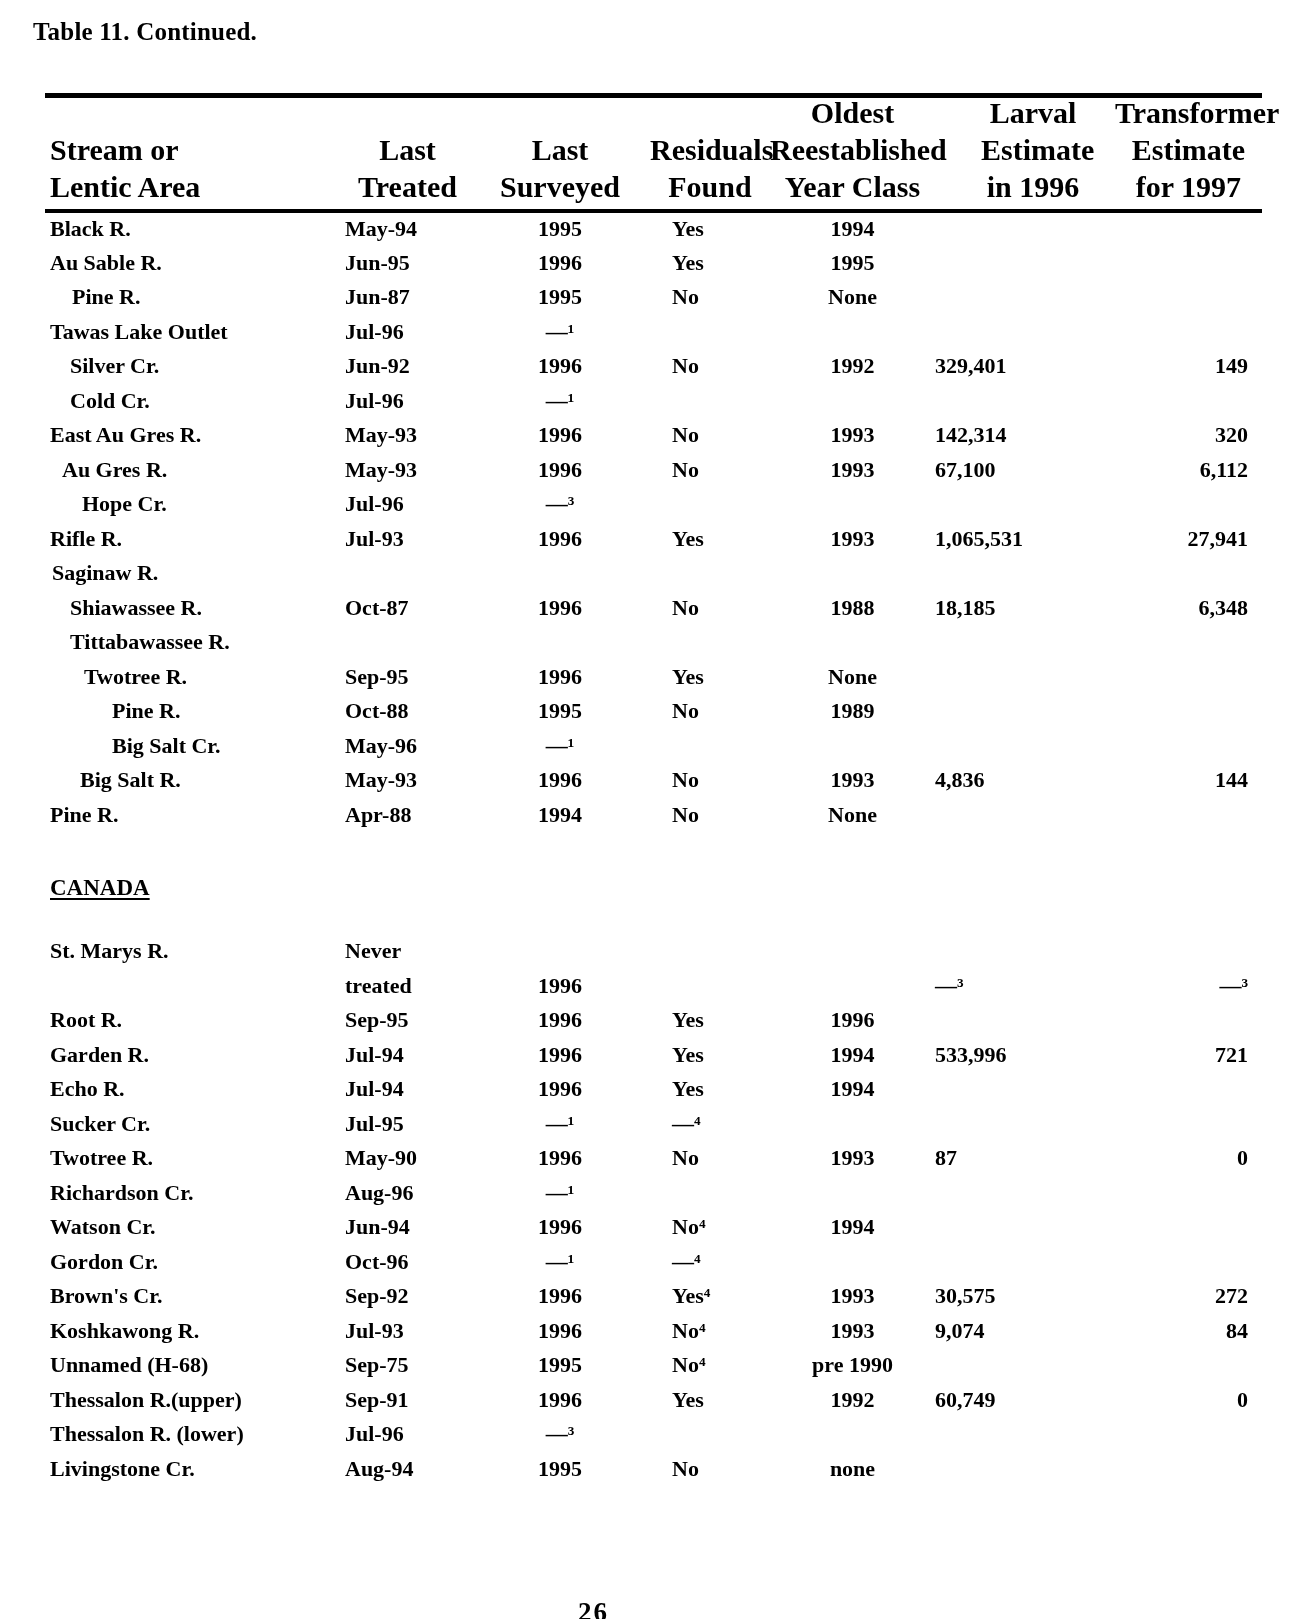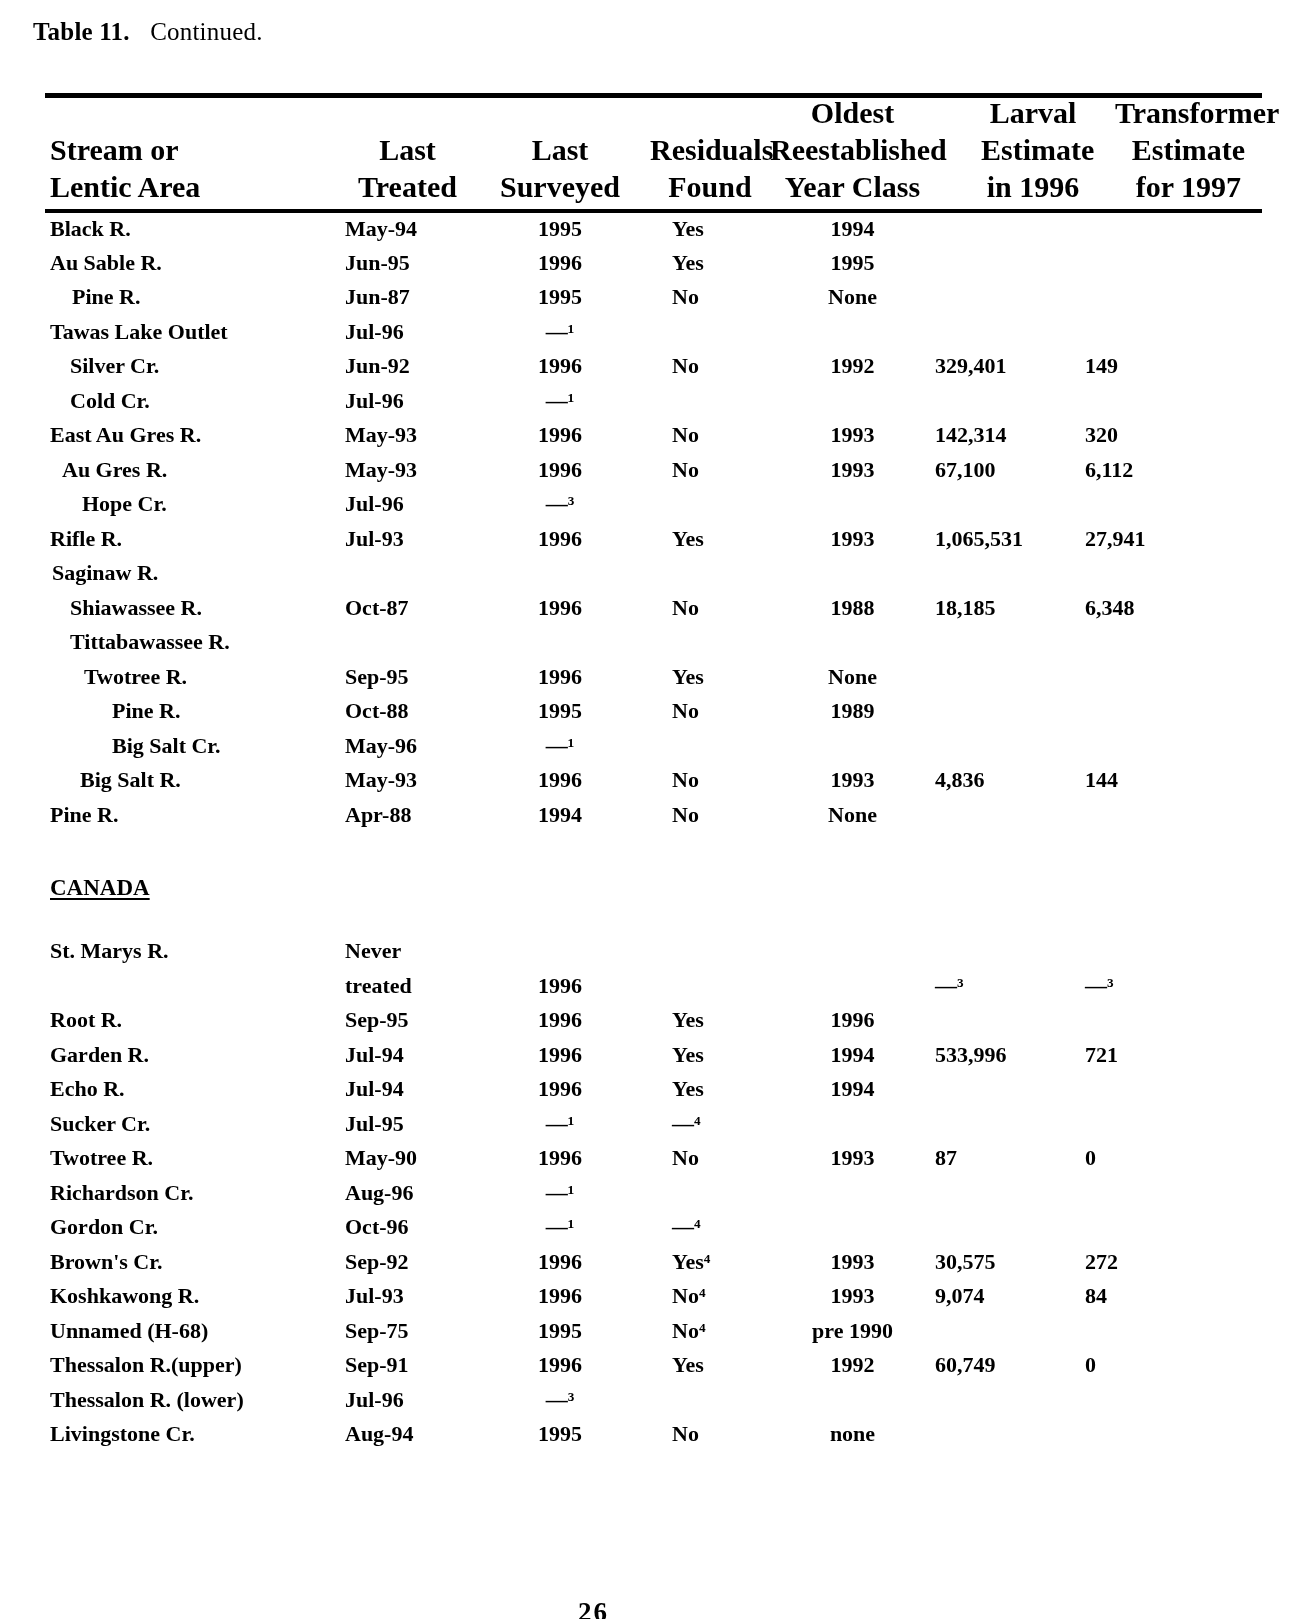--- a/index.html
+++ b/index.html
@@ -14,21 +14,21 @@
   .page { position: absolute; inset: 0; }
 
   .doc-title {
     position: absolute;
     left: 33px; top: 18px;
     font-size: 25px;
     letter-spacing: 0.2px;
     white-space: nowrap;
   }
   .doc-title .t-bold { font-weight: 700; }
-  .doc-title .t-cont { font-weight: 400; margin-left: 14px; }
+  .doc-title .t-cont { font-weight: 700; }
 
   table.main {
     position: absolute;
     left: 45px; top: 93px;
     width: 1217px;
     border-collapse: collapse;
     table-layout: fixed;
     border-top: 5px solid #000;
   }
   col.c1 { width: 300px; }
@@ -64,21 +64,21 @@
     vertical-align: middle;
     white-space: nowrap;
     overflow: visible;
   }
   td.c1 { text-align: left; padding-left: 5px; }
   td.c2 { text-align: left; padding-left: 0px; }
   td.c3 { text-align: center; }
   td.c4 { text-align: left; padding-left: 22px; }
   td.c5 { text-align: center; }
   td.c6 { padding-right: 8px; }
-  td.c7 { padding-right: 14px; margin-top: 43px; }
+  td.c7 { text-align: right; padding-right: 14px; margin-top: 43px; }
 
   tr.gap-a td { height: 38px; }
   tr.gap-b td { height: 30px; }
   tr.section-head td {
     height: 34px;
     font-weight: 700;
     font-size: 23px;
     padding-left: 5px;
     vertical-align: middle;
   }
@@ -383,20 +383,29 @@
         <tr>
     <td class="c1" style="padding-left: 5px;">Richardson Cr.</td>
     <td class="c2">Aug-96</td>
     <td class="c3">—¹</td>
     <td class="c4"></td>
     <td class="c5"></td>
     <td class="c6"></td>
     <td class="c7"></td>
   </tr>
         <tr>
+    <td class="c1" style="padding-left: 5px;">Watson Cr.</td>
+    <td class="c2">Jun-94</td>
+    <td class="c3">1996</td>
+    <td class="c4">No⁴</td>
+    <td class="c5">1994</td>
+    <td class="c6"></td>
+    <td class="c7"></td>
+  </tr>
+        <tr>
     <td class="c1" style="padding-left: 5px;">Gordon Cr.</td>
     <td class="c2">Oct-96</td>
     <td class="c3">—¹</td>
     <td class="c4">—⁴</td>
     <td class="c5"></td>
     <td class="c6"></td>
     <td class="c7"></td>
   </tr>
         <tr>
     <td class="c1" style="padding-left: 5px;">Brown's Cr.</td>

